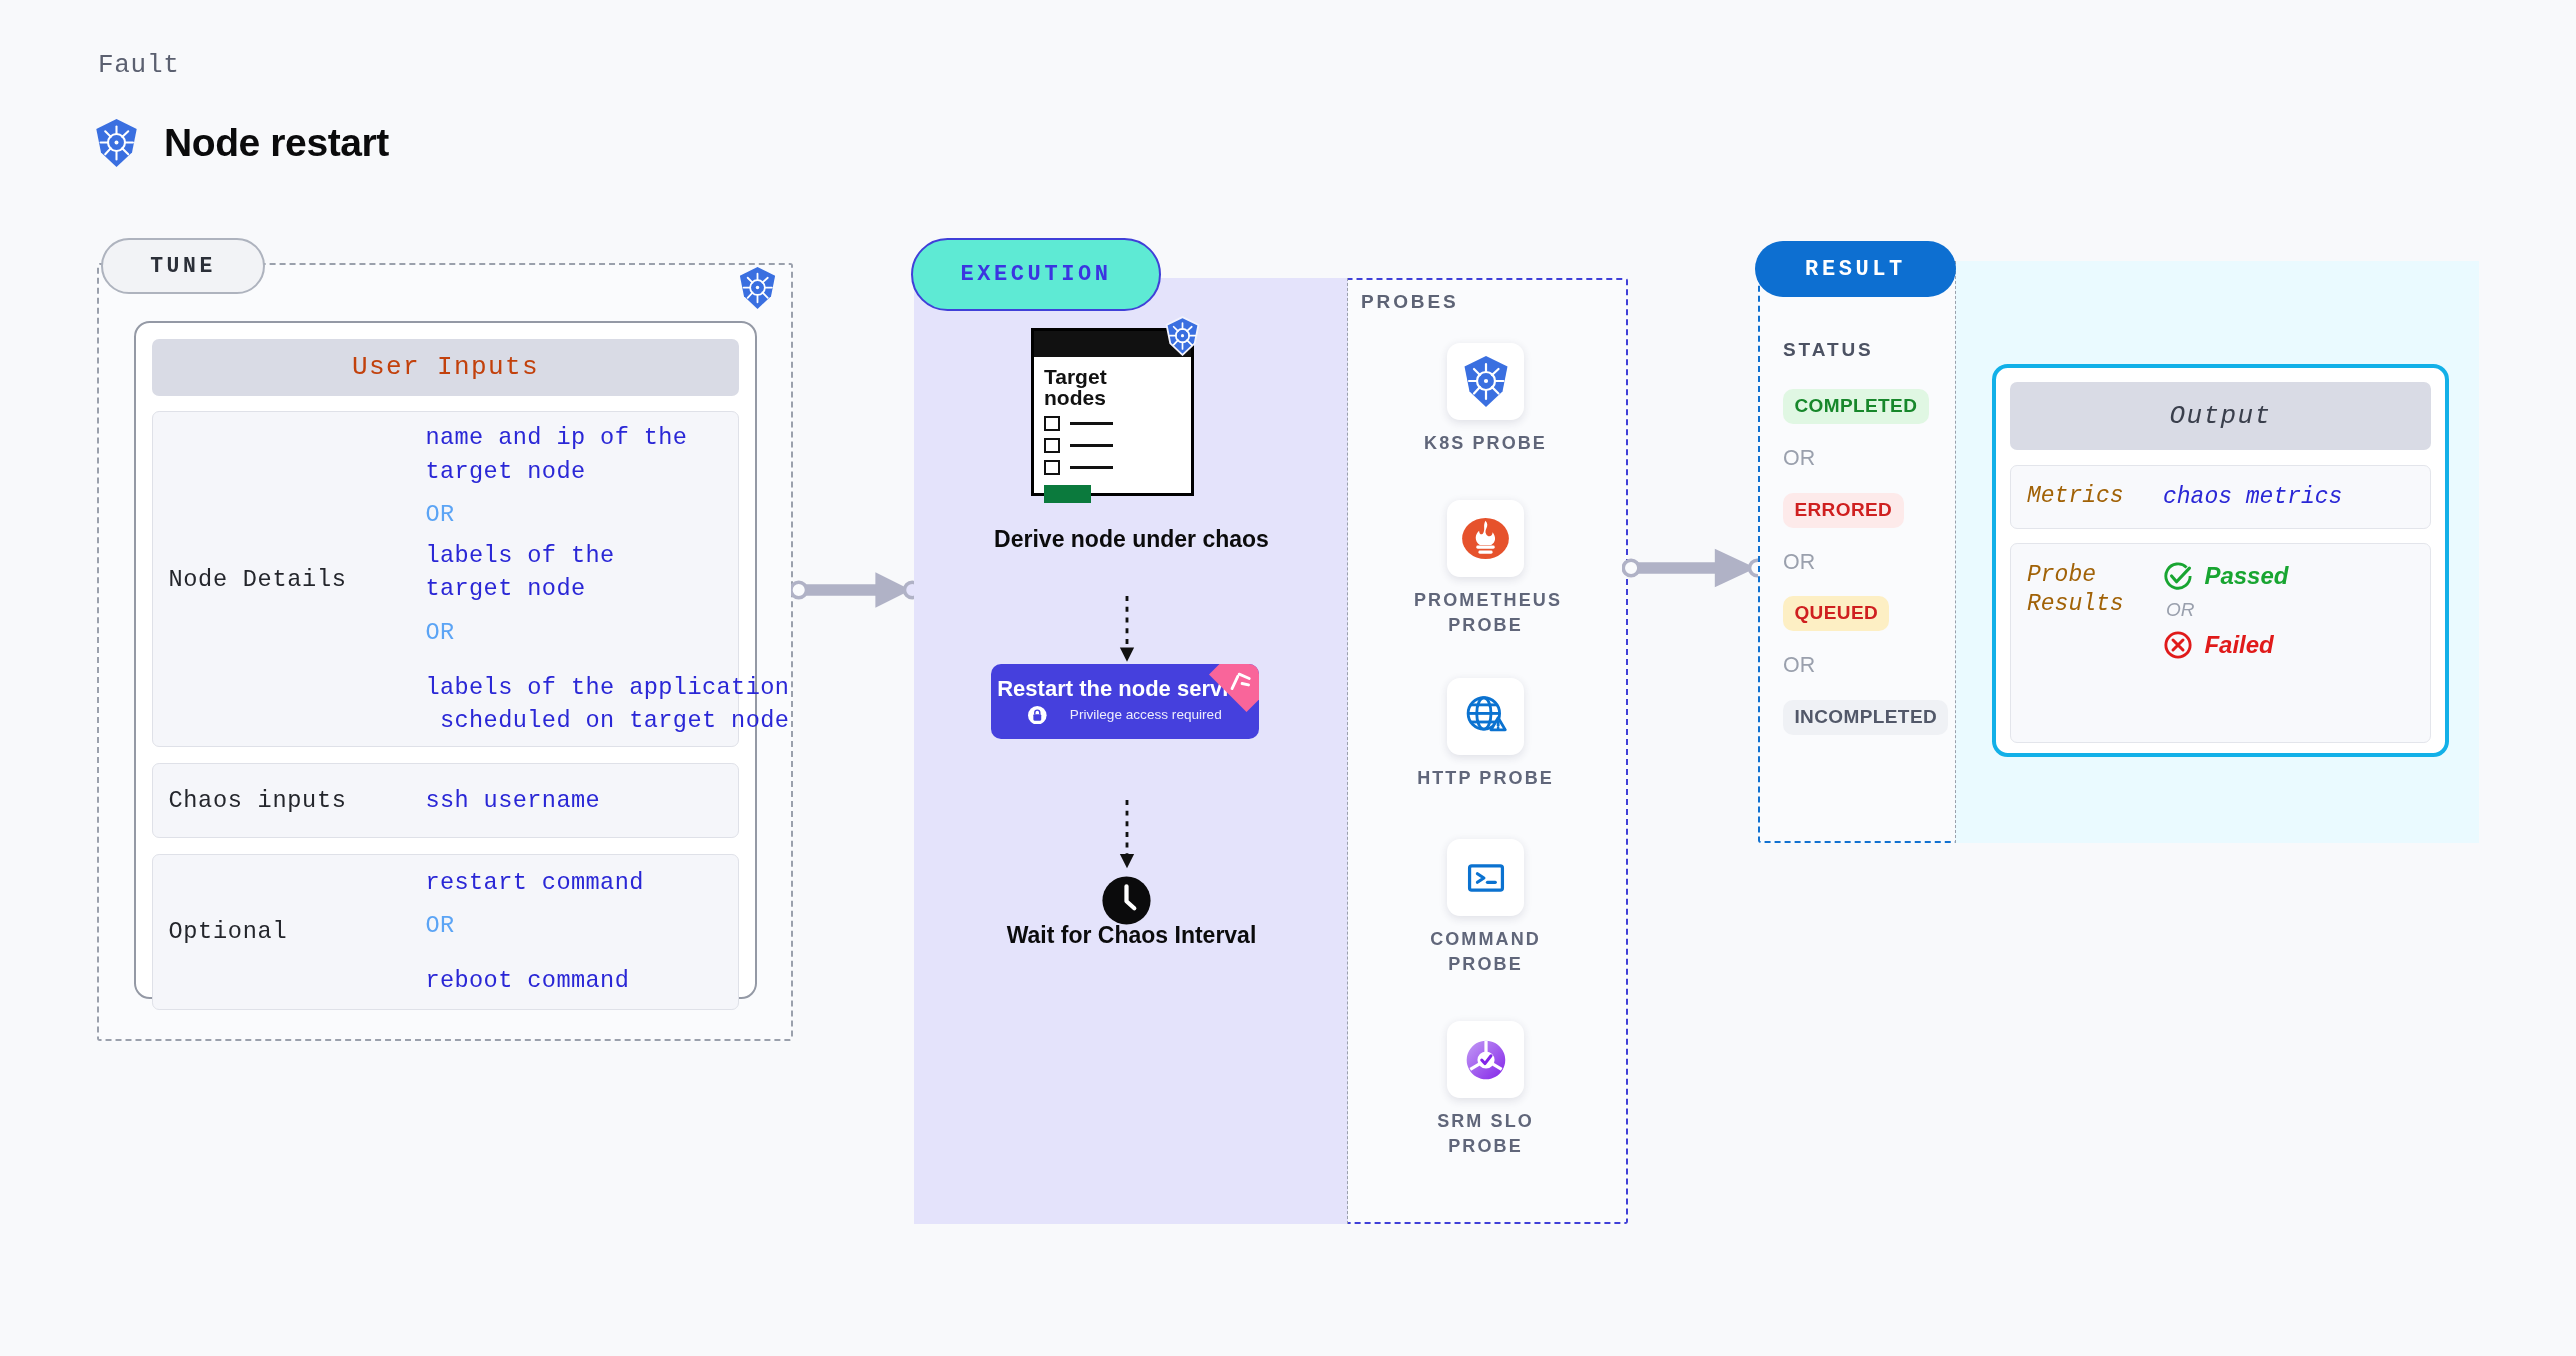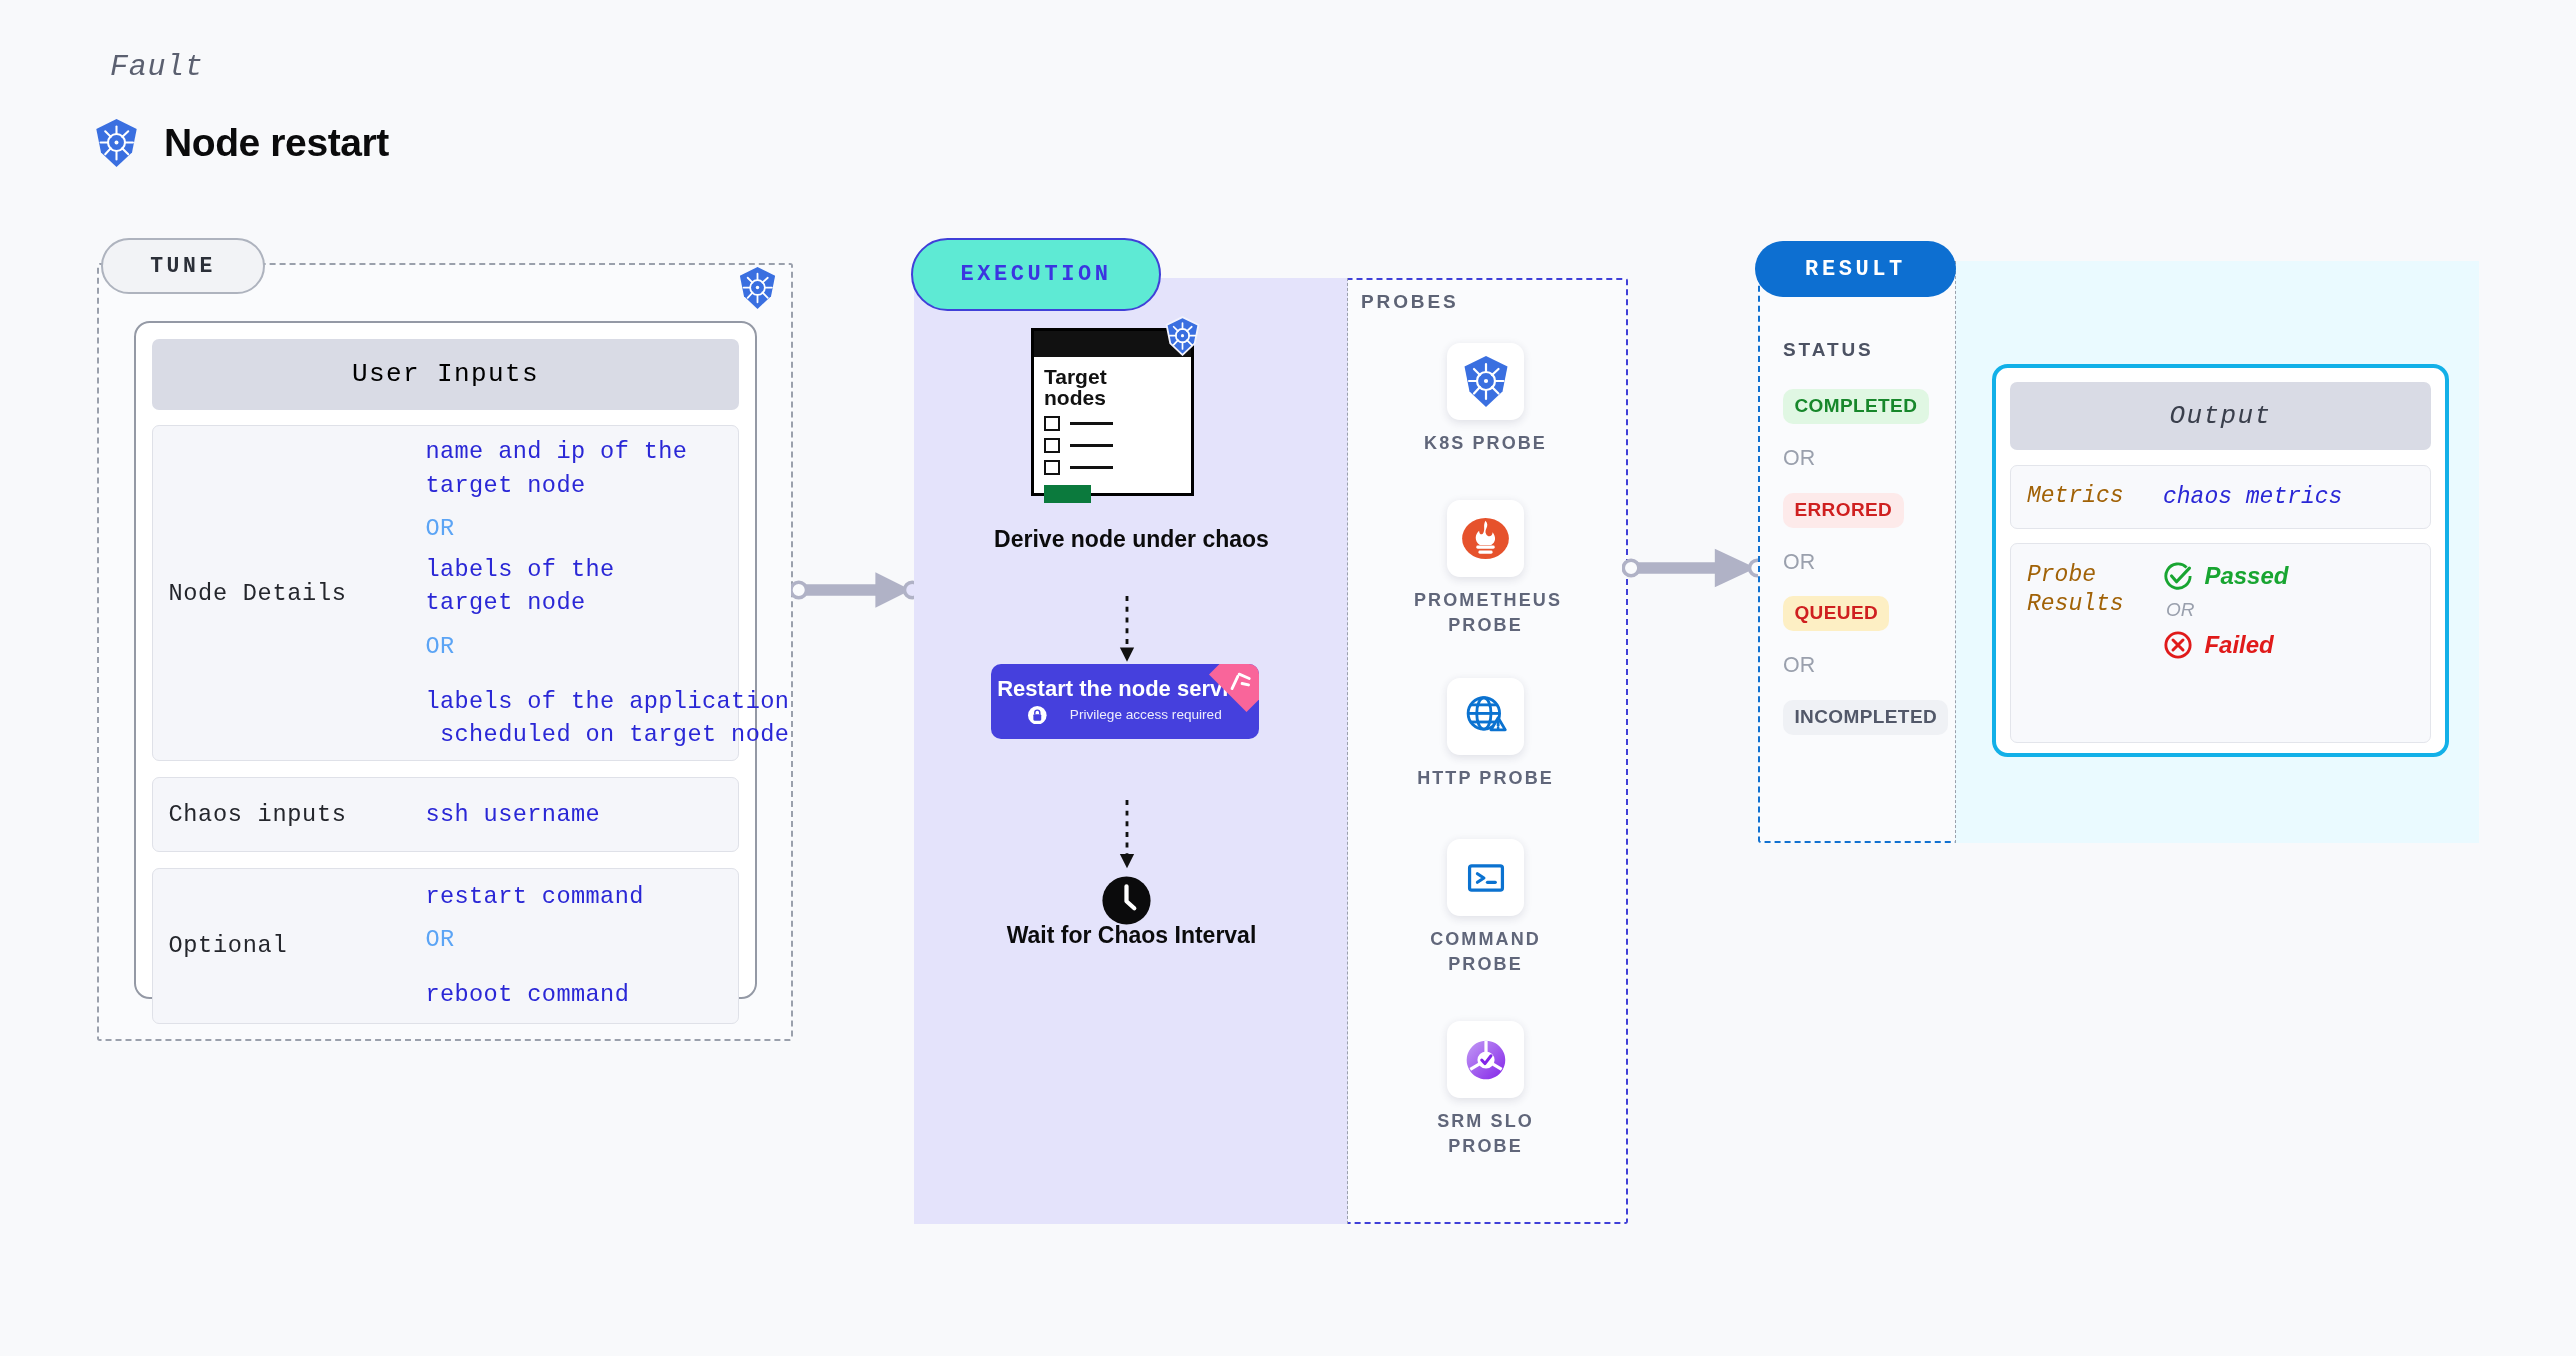--- a/index.html
+++ b/index.html
@@ -7,23 +7,23 @@
   body {
     background: #f8f9fb;
     font-family: "Liberation Sans", sans-serif;
     position: relative;
     overflow: hidden;
   }
   .mono { font-family: "Liberation Mono", monospace; }
 
   
   #fault-label {
-    position: absolute; left: 110px; top: 50px;
-    font-family: "Liberation Mono", monospace;
-    font-size: 30px; color: #5b6070; letter-spacing: 0.7px; font-style: italic;
+    position: absolute; left: 98px; top: 50px;
+    font-family: "Liberation Mono", monospace;
+    font-size: 26px; color: #5b6070; letter-spacing: 0.7px;
   }
   #fault-title-row {
     position: absolute; left: 93px; top: 118px;
     display: flex; align-items: center; gap: 24px;
   }
   #fault-title {
     font-size: 39px; font-weight: bold; color: #0b0b0c;
     letter-spacing: -0.4px;
   }
 
@@ -57,24 +57,24 @@
   #tune-k8s { position: absolute; left: 737px; top: 266px; z-index: 7; }
 
   #user-inputs-card {
     position: absolute; left: 134px; top: 321px;
     width: 623px; height: 678px;
     border: 2.1px solid #9499a5; border-radius: 15.7px;
     background: #ffffff;
     padding: 15.7px;
   }
   #user-inputs-header {
-    height: 71px; background: #d9dbe5; border-radius: 7.1px;
+    height: 57px; background: #d9dbe5; border-radius: 7.1px;
     display: flex; align-items: center; justify-content: center;
     font-family: "Liberation Mono", monospace;
-    font-size: 26px; color: #000000; letter-spacing: 1.4px;
+    font-size: 26px; color: #c2410c; letter-spacing: 1.4px;
   }
   .input-row {
     margin-top: 15.7px;
     border: 1.4px solid #dfe1e8; border-radius: 7.1px;
     background: #f5f6fa;
     display: flex; align-items: center;
     padding: 18.6px 7.1px 18.6px 15.7px;
   }
   .input-row .rk {
     width: 257px; flex: 0 0 257px;

